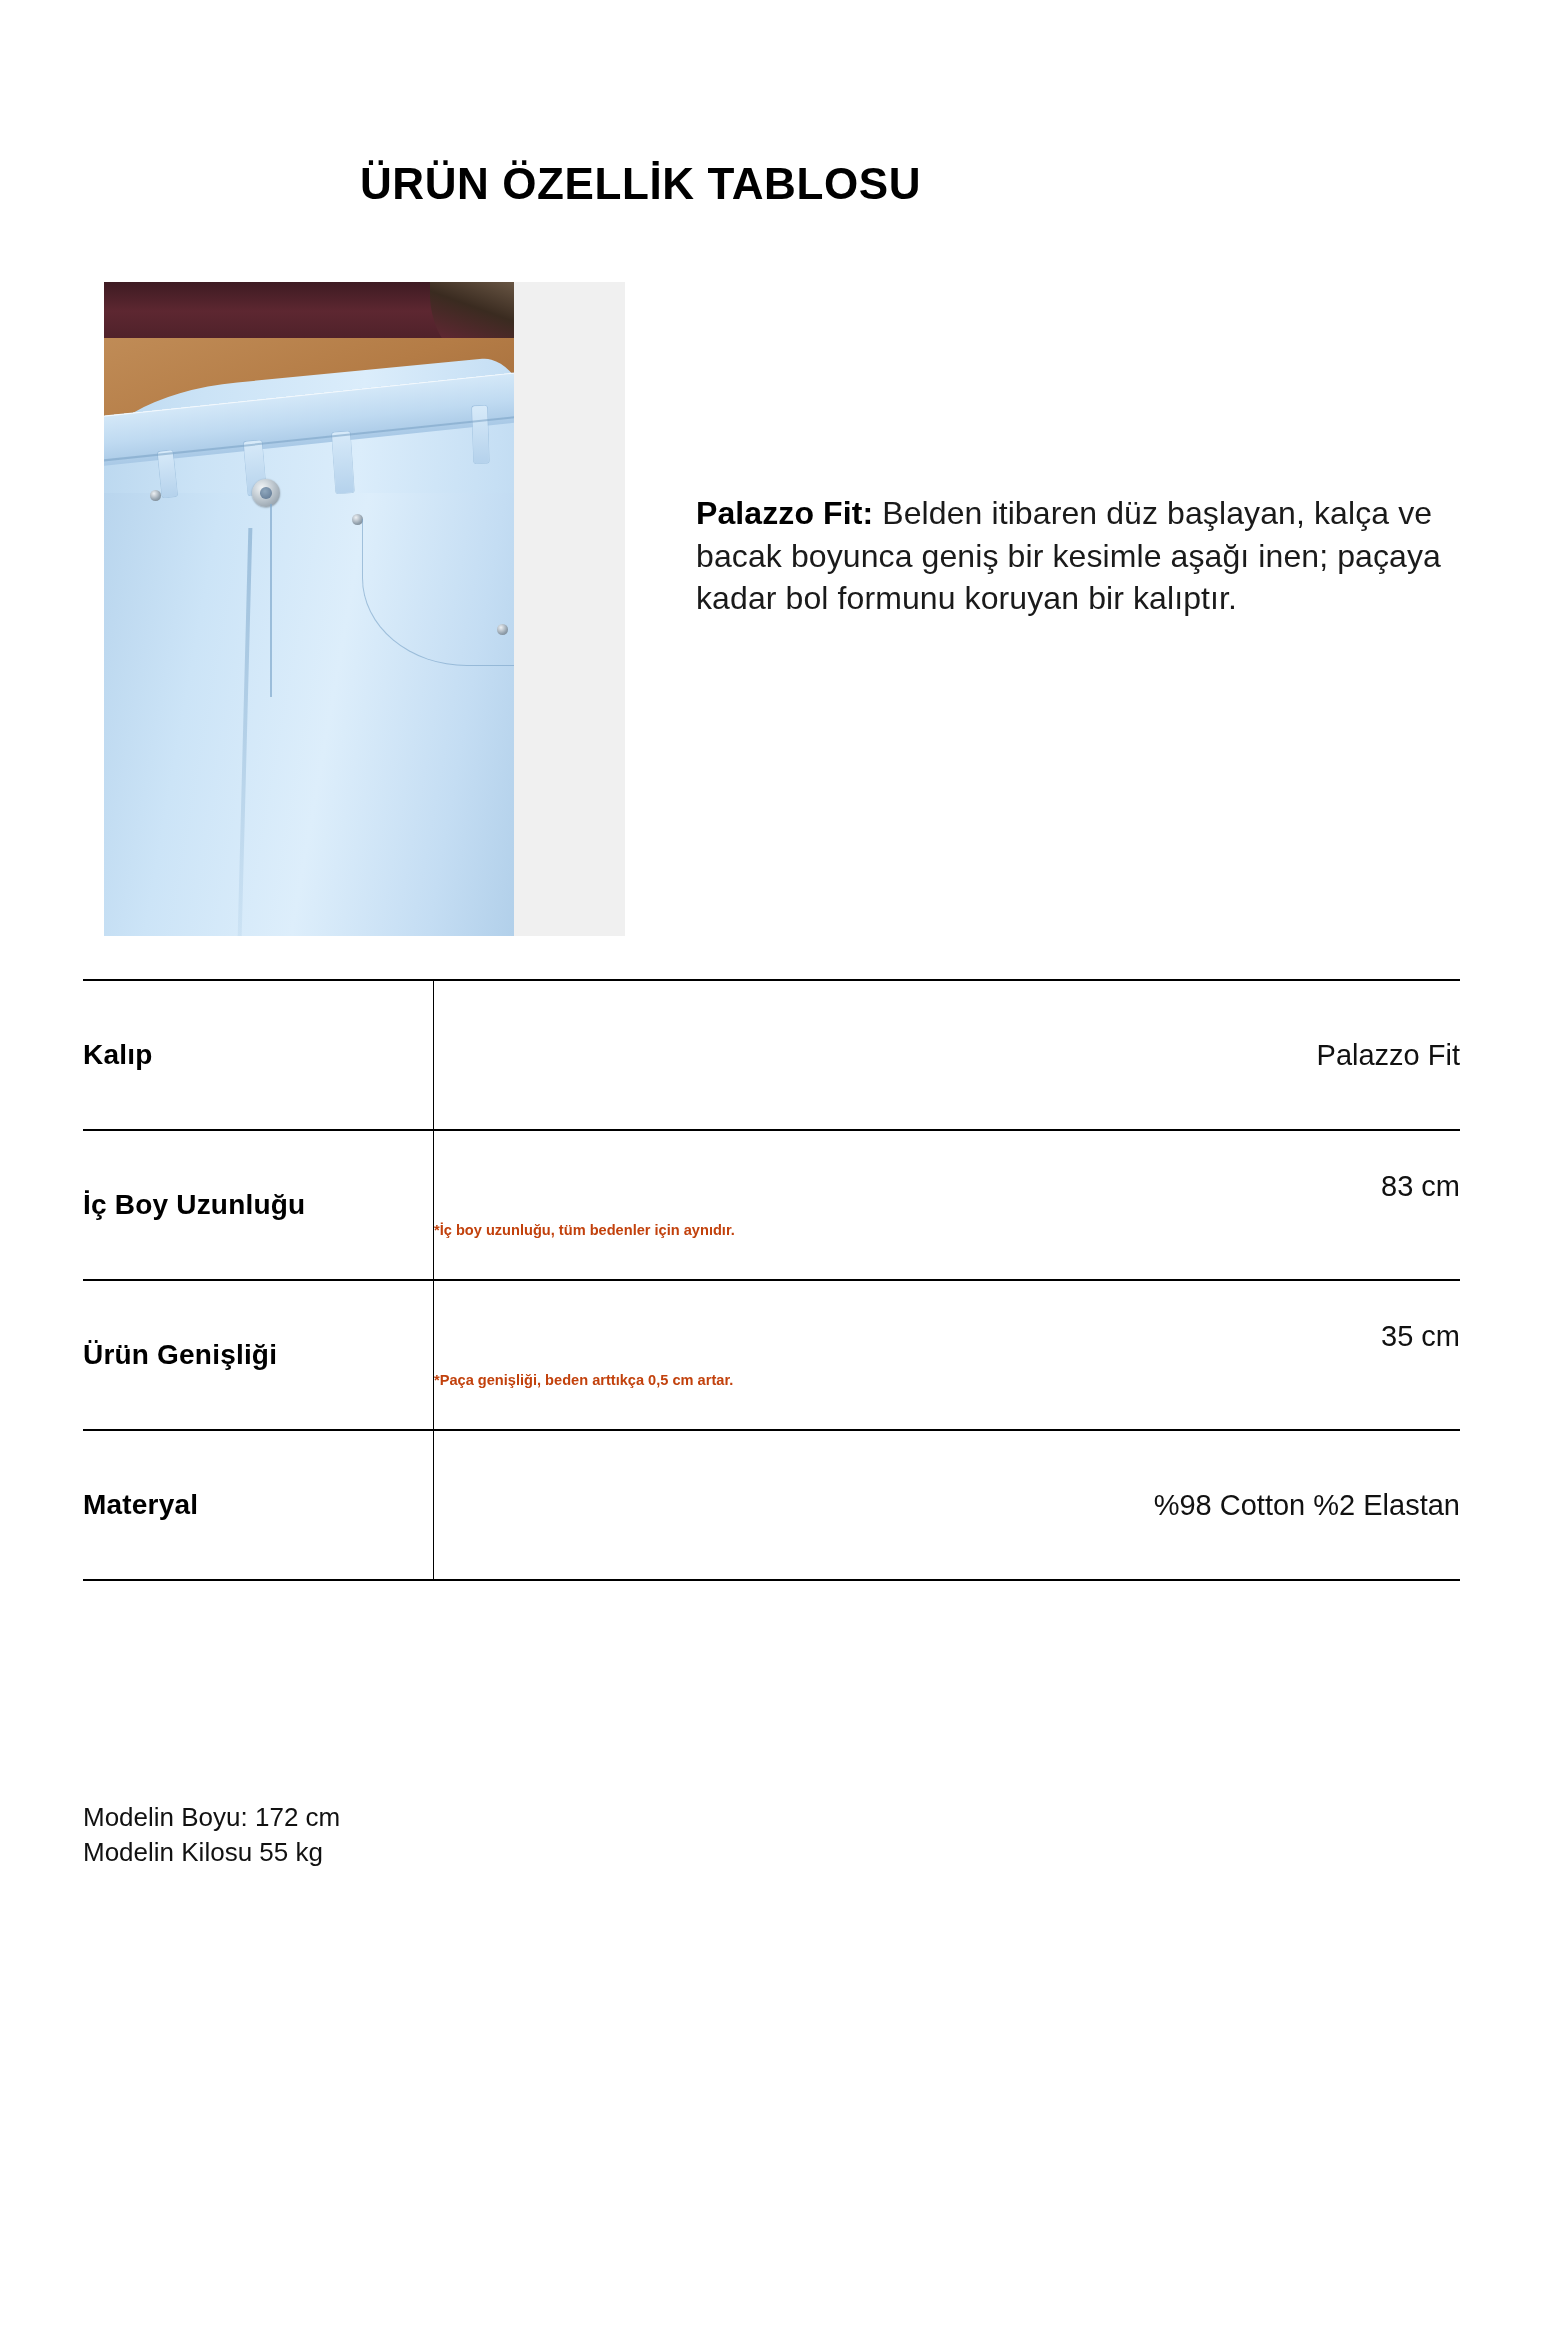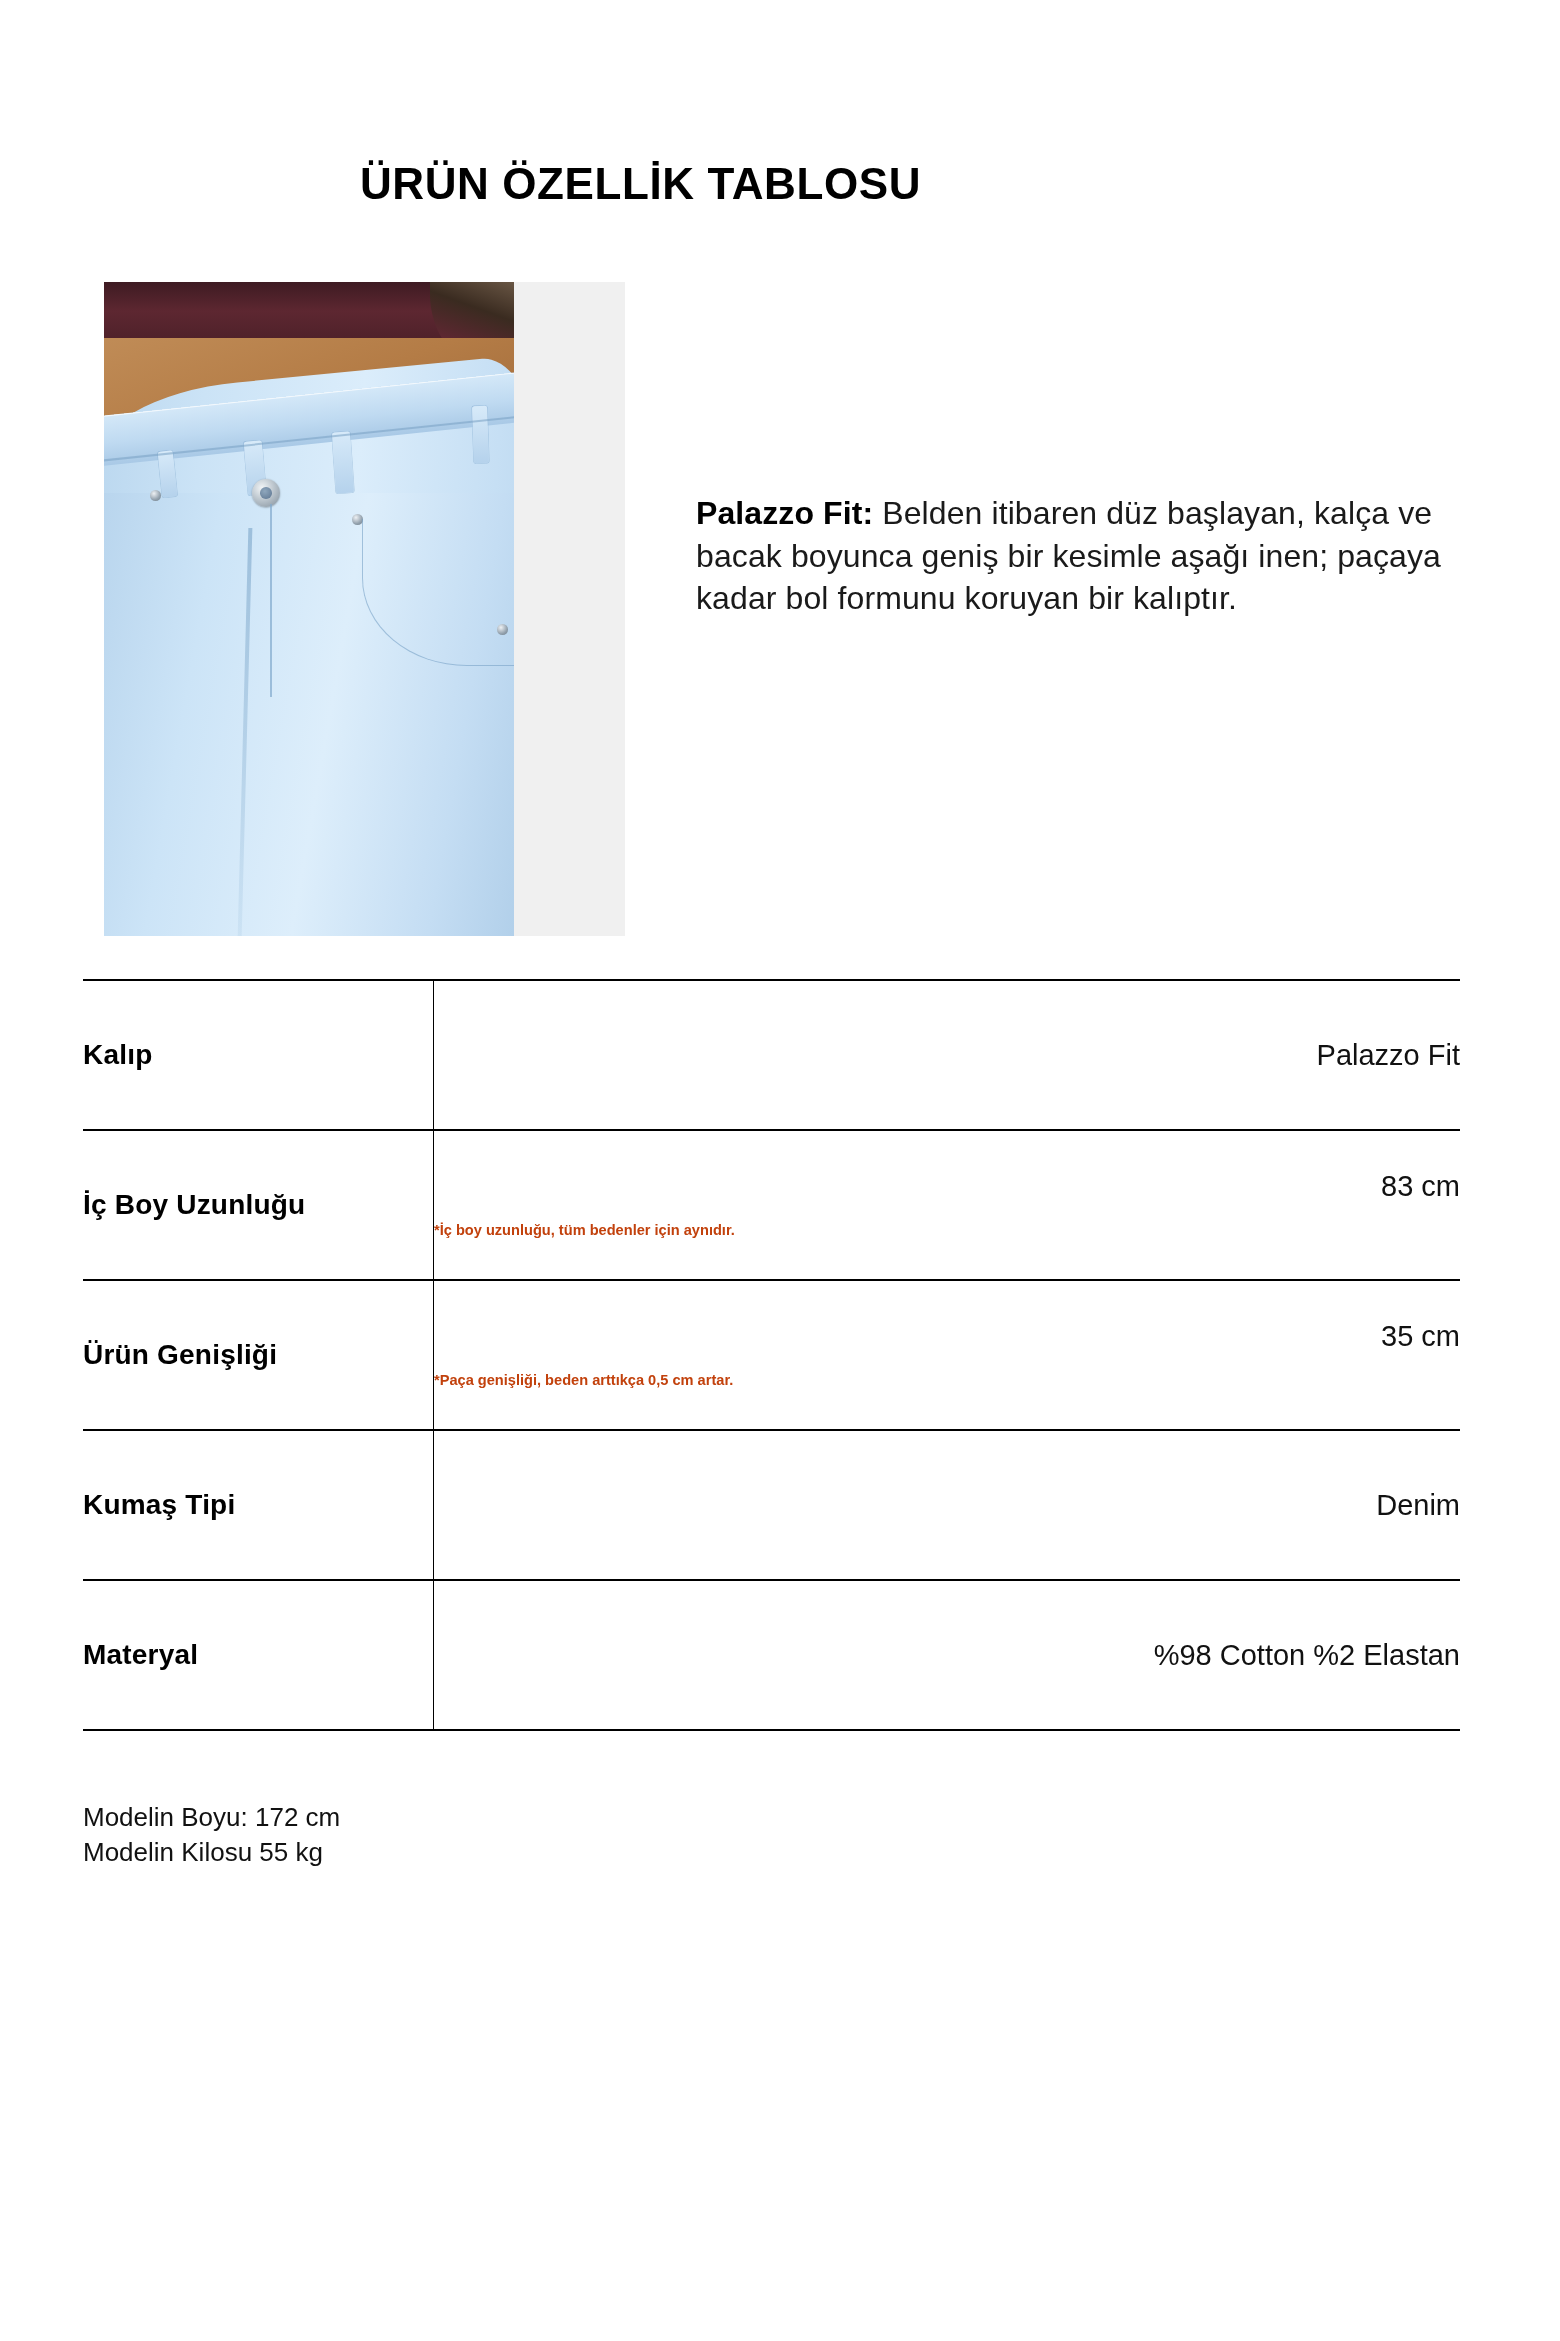--- a/index.html
+++ b/index.html
@@ -309,26 +309,20 @@
       </td>
     </tr>
     <tr>
       <td class="col-label">Ürün Genişliği</td>
       <td class="col-value">
         <span class="val-main">35 cm</span>
         <span class="val-note">*Paça genişliği, beden arttıkça 0,5 cm artar.</span>
       </td>
     </tr>
     <tr>
-      <td class="col-label">Kumaş Tipi</td>
-      <td class="col-value">
-        <span class="val-main">Denim</span>
-      </td>
-    </tr>
-    <tr>
       <td class="col-label">Materyal</td>
       <td class="col-value">
         <span class="val-main">%98 Cotton %2 Elastan</span>
       </td>
     </tr>
   </tbody>
 </table>
 
 <div class="footer-notes">
   <p>Modelin Boyu: 172 cm</p>

